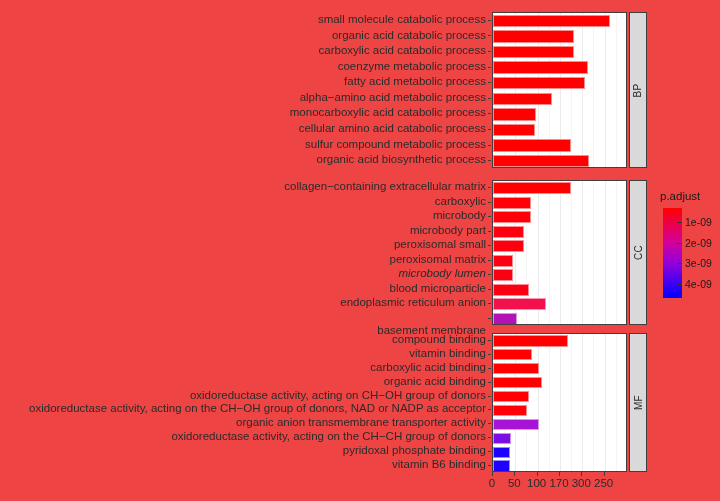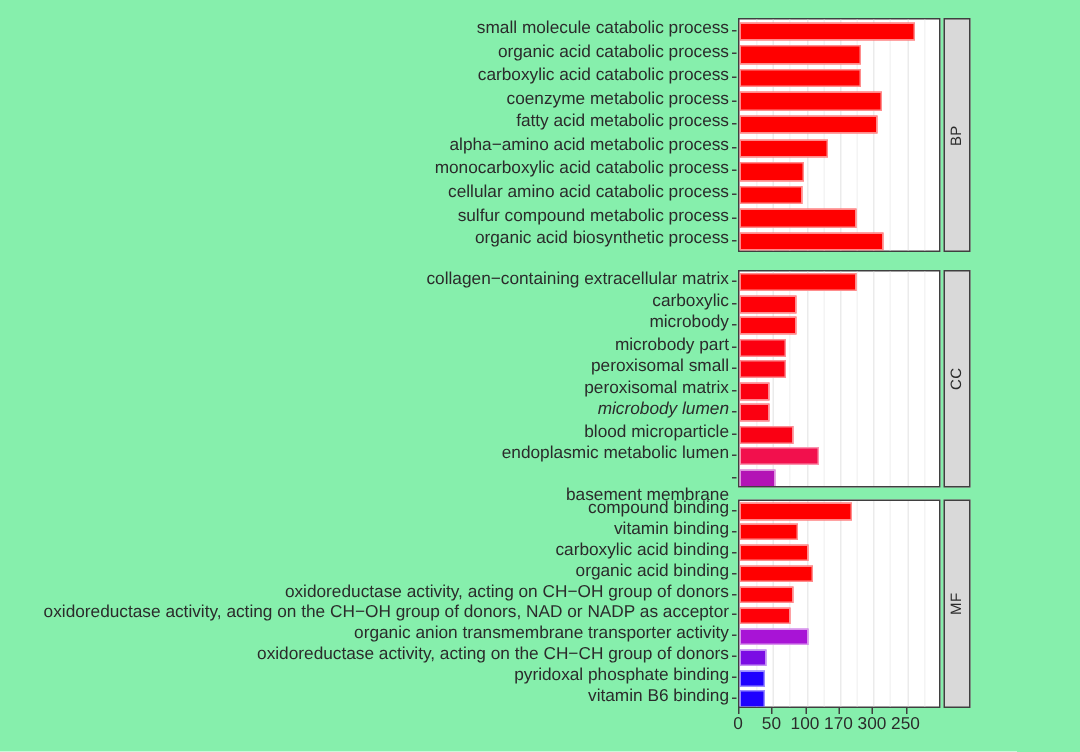--- a/index.html
+++ b/index.html
@@ -12,21 +12,21 @@
     height: 501px;
     font-family: "Liberation Sans", sans-serif;
     overflow: hidden;
     position: relative;
   }
 
   #root {
     position: relative;
     width: 720px;
     height: 501px;
-    background: #86efac;
+    background: #ef4444;
   }
 
   
   .facet {
     position: absolute;
     left: 492px;
     width: 135px;
     box-sizing: border-box;
     border: 1px solid #3f3f3f;
     background: #ffffff;
@@ -205,21 +205,21 @@
       <div class="ylabel" style="top: 224.75px;">microbody part</div>
       <div class="ytick" style="top: 230.75px;"></div>
       <div class="ylabel" style="top: 239.25px;">peroxisomal small</div>
       <div class="ytick" style="top: 245.25px;"></div>
       <div class="ylabel" style="top: 253.75px;">peroxisomal matrix</div>
       <div class="ytick" style="top: 259.75px;"></div>
       <div class="ylabel" style="top: 268.25px; font-style: italic;">microbody lumen</div>
       <div class="ytick" style="top: 274.25px;"></div>
       <div class="ylabel" style="top: 282.75px;">blood microparticle</div>
       <div class="ytick" style="top: 288.75px;"></div>
-      <div class="ylabel" style="top: 297.25px;">endoplasmic metabolic lumen</div>
+      <div class="ylabel" style="top: 297.25px;">endoplasmic reticulum anion</div>
       <div class="ytick" style="top: 303.25px;"></div>
       <div class="ylabel" style="top: 325px; text-align: center;">basement membrane</div>
       <div class="ytick" style="top: 317.75px;"></div>
       <div class="ylabel" style="top: 333.95px;">compound binding</div>
       <div class="ytick" style="top: 339.95px;"></div>
       <div class="ylabel" style="top: 347.85px;">vitamin binding</div>
       <div class="ytick" style="top: 353.85px;"></div>
       <div class="ylabel" style="top: 361.75px;">carboxylic acid binding</div>
       <div class="ytick" style="top: 367.75px;"></div>
       <div class="ylabel" style="top: 375.65px;">organic acid binding</div>
@@ -399,14 +399,26 @@
       <div class="xtick" style="left: 536.65px;"></div>
       <div class="xticklabel" style="left: 536.65px;">100</div>
       <div class="xtick" style="left: 558.975px;"></div>
       <div class="xticklabel" style="left: 558.975px;">170</div>
       <div class="xtick" style="left: 581.3px;"></div>
       <div class="xticklabel" style="left: 581.3px;">300</div>
       <div class="xtick" style="left: 603.625px;"></div>
       <div class="xticklabel" style="left: 603.625px;">250</div>
     </div>
 
+  <div id="legend">
+    <div id="legend-title">p.adjust</div>
+    <div id="legend-bar" style="background: linear-gradient(rgb(255, 0, 0) 0%, rgb(212, 0, 155) 38%, rgb(145, 0, 221) 62%, rgb(0, 0, 255) 100%);"></div>
+  <div class="legend-tick" style="top: 32.3182px;"></div>
+      <div class="legend-lab" style="top: 32.3182px;">1e-09</div>
+      <div class="legend-tick" style="top: 52.7727px;"></div>
+      <div class="legend-lab" style="top: 52.7727px;">2e-09</div>
+      <div class="legend-tick" style="top: 73.2273px;"></div>
+      <div class="legend-lab" style="top: 73.2273px;">3e-09</div>
+      <div class="legend-tick" style="top: 93.6818px;"></div>
+      <div class="legend-lab" style="top: 93.6818px;">4e-09</div>
+    </div>
 
 </div>
 
 </body></html>

